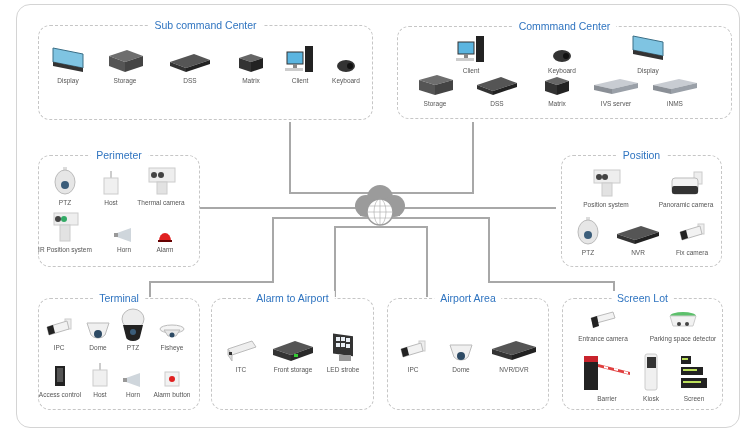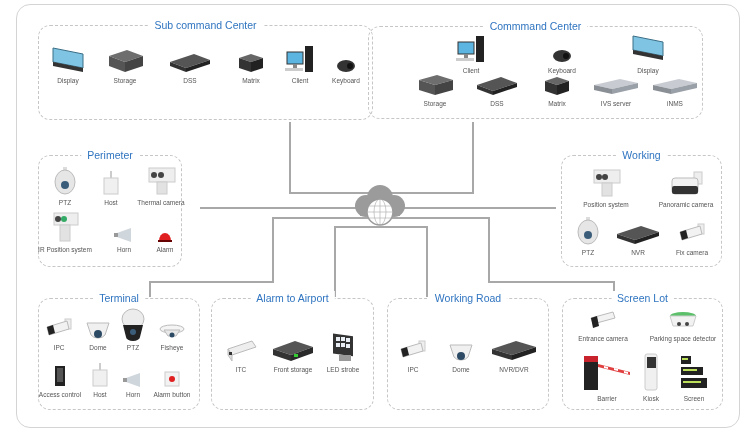--- a/index.html
+++ b/index.html
@@ -100,21 +100,21 @@
 <div class="item" style="left:311px;top:44px;">
   <div class="ic">
       <svg width="22" height="16">
         <ellipse cx="11" cy="8" rx="9" ry="6" fill="#333"></ellipse>
         <circle cx="15" cy="8" r="3" fill="#111"></circle>
       </svg>
     </div>
   <span class="lbl">Keyboard</span>
 </div>
 
-<div class="group" style="left:368px;top:26px;width:335px;height:93px;">
+<div class="group" style="left:397px;top:26px;width:335px;height:93px;">
   <div class="group-title">Commmand Center</div>
 </div>
 <div class="item" style="left:436px;top:34px;">
   <div class="ic">
       <svg width="34" height="30">
         <rect x="4" y="8" width="16" height="12" fill="#5bb5e0" stroke="#333"></rect>
         <rect x="10" y="20" width="4" height="4" fill="#888"></rect>
         <rect x="2" y="24" width="18" height="3" fill="#ccc"></rect>
         <rect x="22" y="2" width="8" height="26" fill="#222"></rect>
       </svg>
@@ -183,21 +183,21 @@
   <div class="ic" style="height:26px">
       <svg width="48" height="20">
         <polygon points="2,8 28,2 46,6 20,12" fill="#c8ccd2"></polygon>
         <polygon points="2,8 20,12 20,17 2,13" fill="#8a8f96"></polygon>
         <polygon points="20,12 46,6 46,11 20,17" fill="#9aa0a8"></polygon>
       </svg>
     </div>
   <span class="lbl">iNMS</span>
 </div>
 
-<div class="group" style="left:38px;top:155px;width:144px;height:112px;">
+<div class="group" style="left:38px;top:155px;width:162px;height:112px;">
   <div class="group-title">Perimeter</div>
 </div>
 <div class="item" style="left:30px;top:166px;">
   <div class="ic">
       <svg width="24" height="30">
         <rect x="10" y="1" width="4" height="5" fill="#ddd"></rect>
         <ellipse cx="12" cy="16" rx="10" ry="12" fill="#e6e6e6" stroke="#bbb"></ellipse>
         <circle cx="12" cy="19" r="4" fill="#3b5d7a"></circle>
       </svg>
     </div>
@@ -247,21 +247,21 @@
   <div class="ic" style="height:20px">
       <svg width="16" height="14">
         <path d="M2,12 A6,8 0 0 1 14,12 Z" fill="#e02020"></path>
         <rect x="1" y="11" width="14" height="2" fill="#600"></rect>
       </svg>
     </div>
   <span class="lbl">Alarm</span>
 </div>
 
 <div class="group" style="left:561px;top:155px;width:161px;height:112px;">
-  <div class="group-title">Working</div>
+  <div class="group-title">Position</div>
 </div>
 <div class="item" style="left:571px;top:168px;">
   <div class="ic">
       <svg width="32" height="30">
         <rect x="4" y="2" width="26" height="13" fill="#eee" stroke="#ccc"></rect>
         <circle cx="9" cy="9" r="3" fill="#444"></circle>
         <circle cx="15" cy="9" r="3" fill="#444"></circle>
         <rect x="12" y="15" width="10" height="13" fill="#e2e2e2" stroke="#ccc"></rect>
       </svg>
     </div>
@@ -423,21 +423,21 @@
           <rect x="12" y="12" width="4" height="4"></rect>
           <rect x="17" y="13" width="4" height="4"></rect>
         </g>
         <rect x="10" y="24" width="12" height="6" fill="#999"></rect>
       </svg>
     </div>
   <span class="lbl">LED strobe</span>
 </div>
 
 <div class="group" style="left:387px;top:298px;width:162px;height:112px;">
-  <div class="group-title">Working Road</div>
+  <div class="group-title">Airport Area</div>
 </div>
 <div class="item" style="left:378px;top:333px;">
   <div class="ic">
       <svg width="32" height="24">
         <rect x="22" y="2" width="6" height="10" fill="#eee" stroke="#ccc"></rect>
         <polygon points="4,10 24,4 26,12 6,18" fill="#f2f2f2" stroke="#bbb"></polygon>
         <polygon points="4,10 10,8 12,16 6,18" fill="#222"></polygon>
       </svg>
     </div>
   <span class="lbl">IPC</span>

